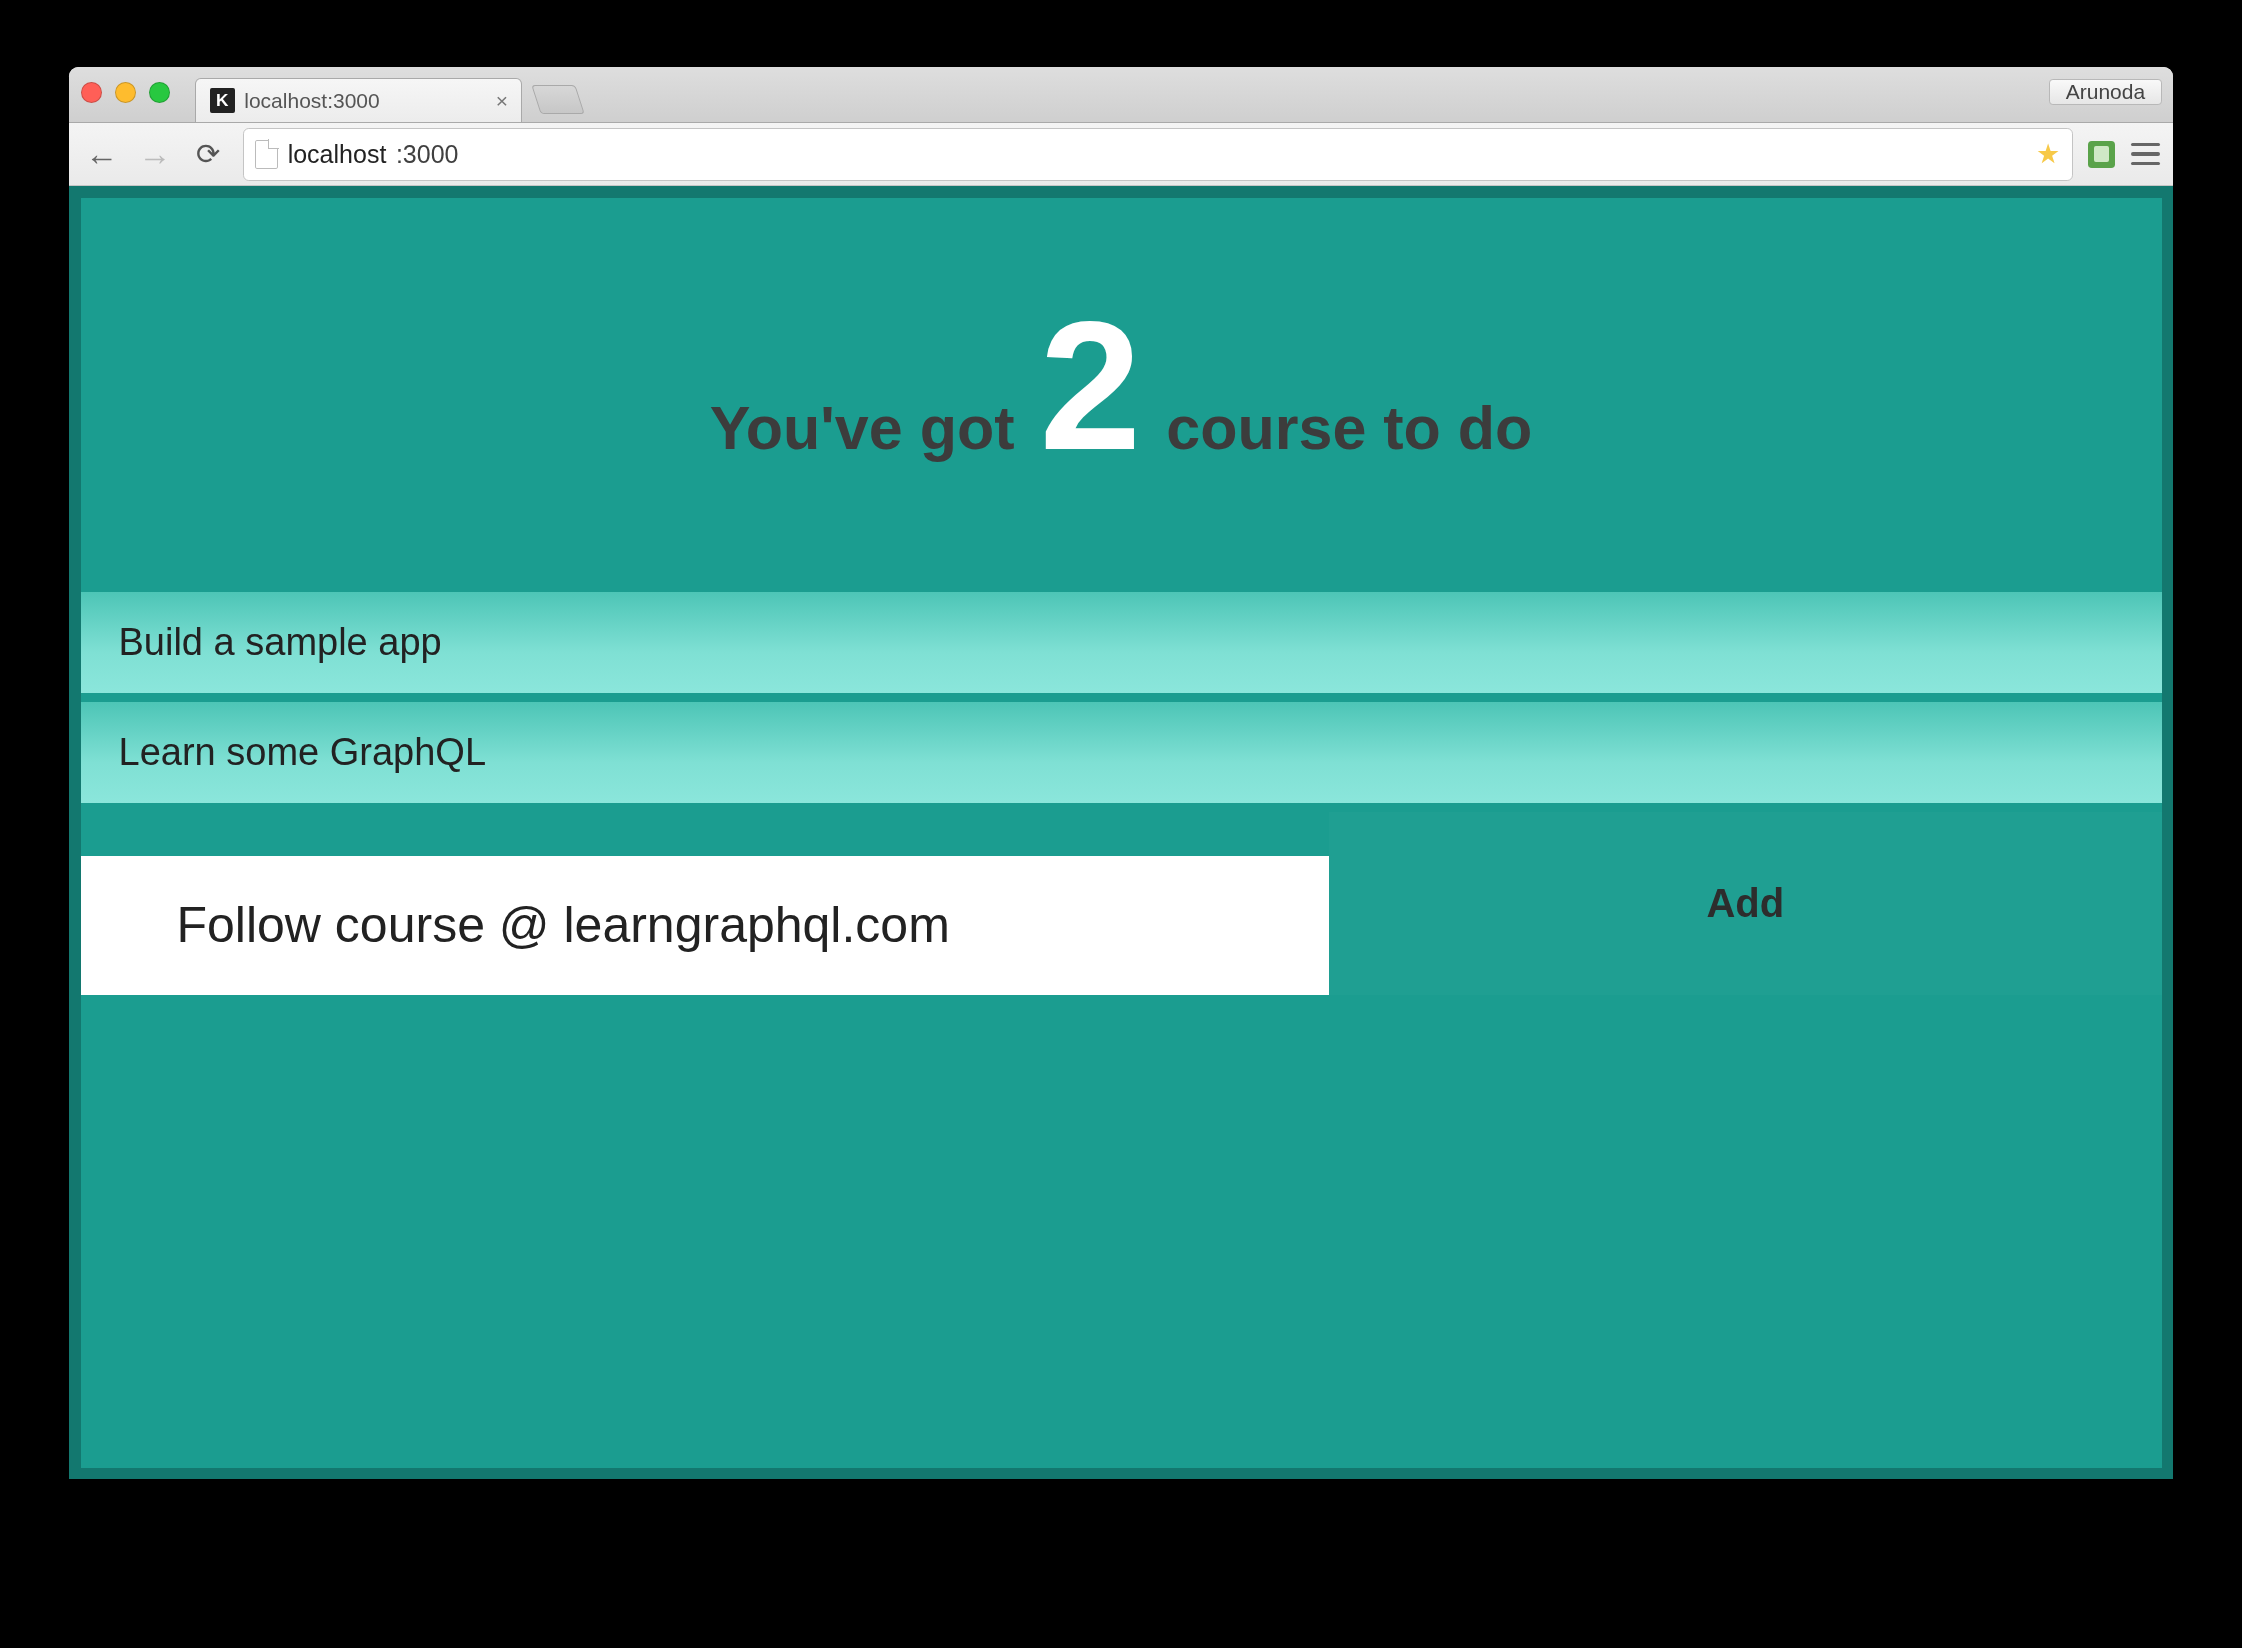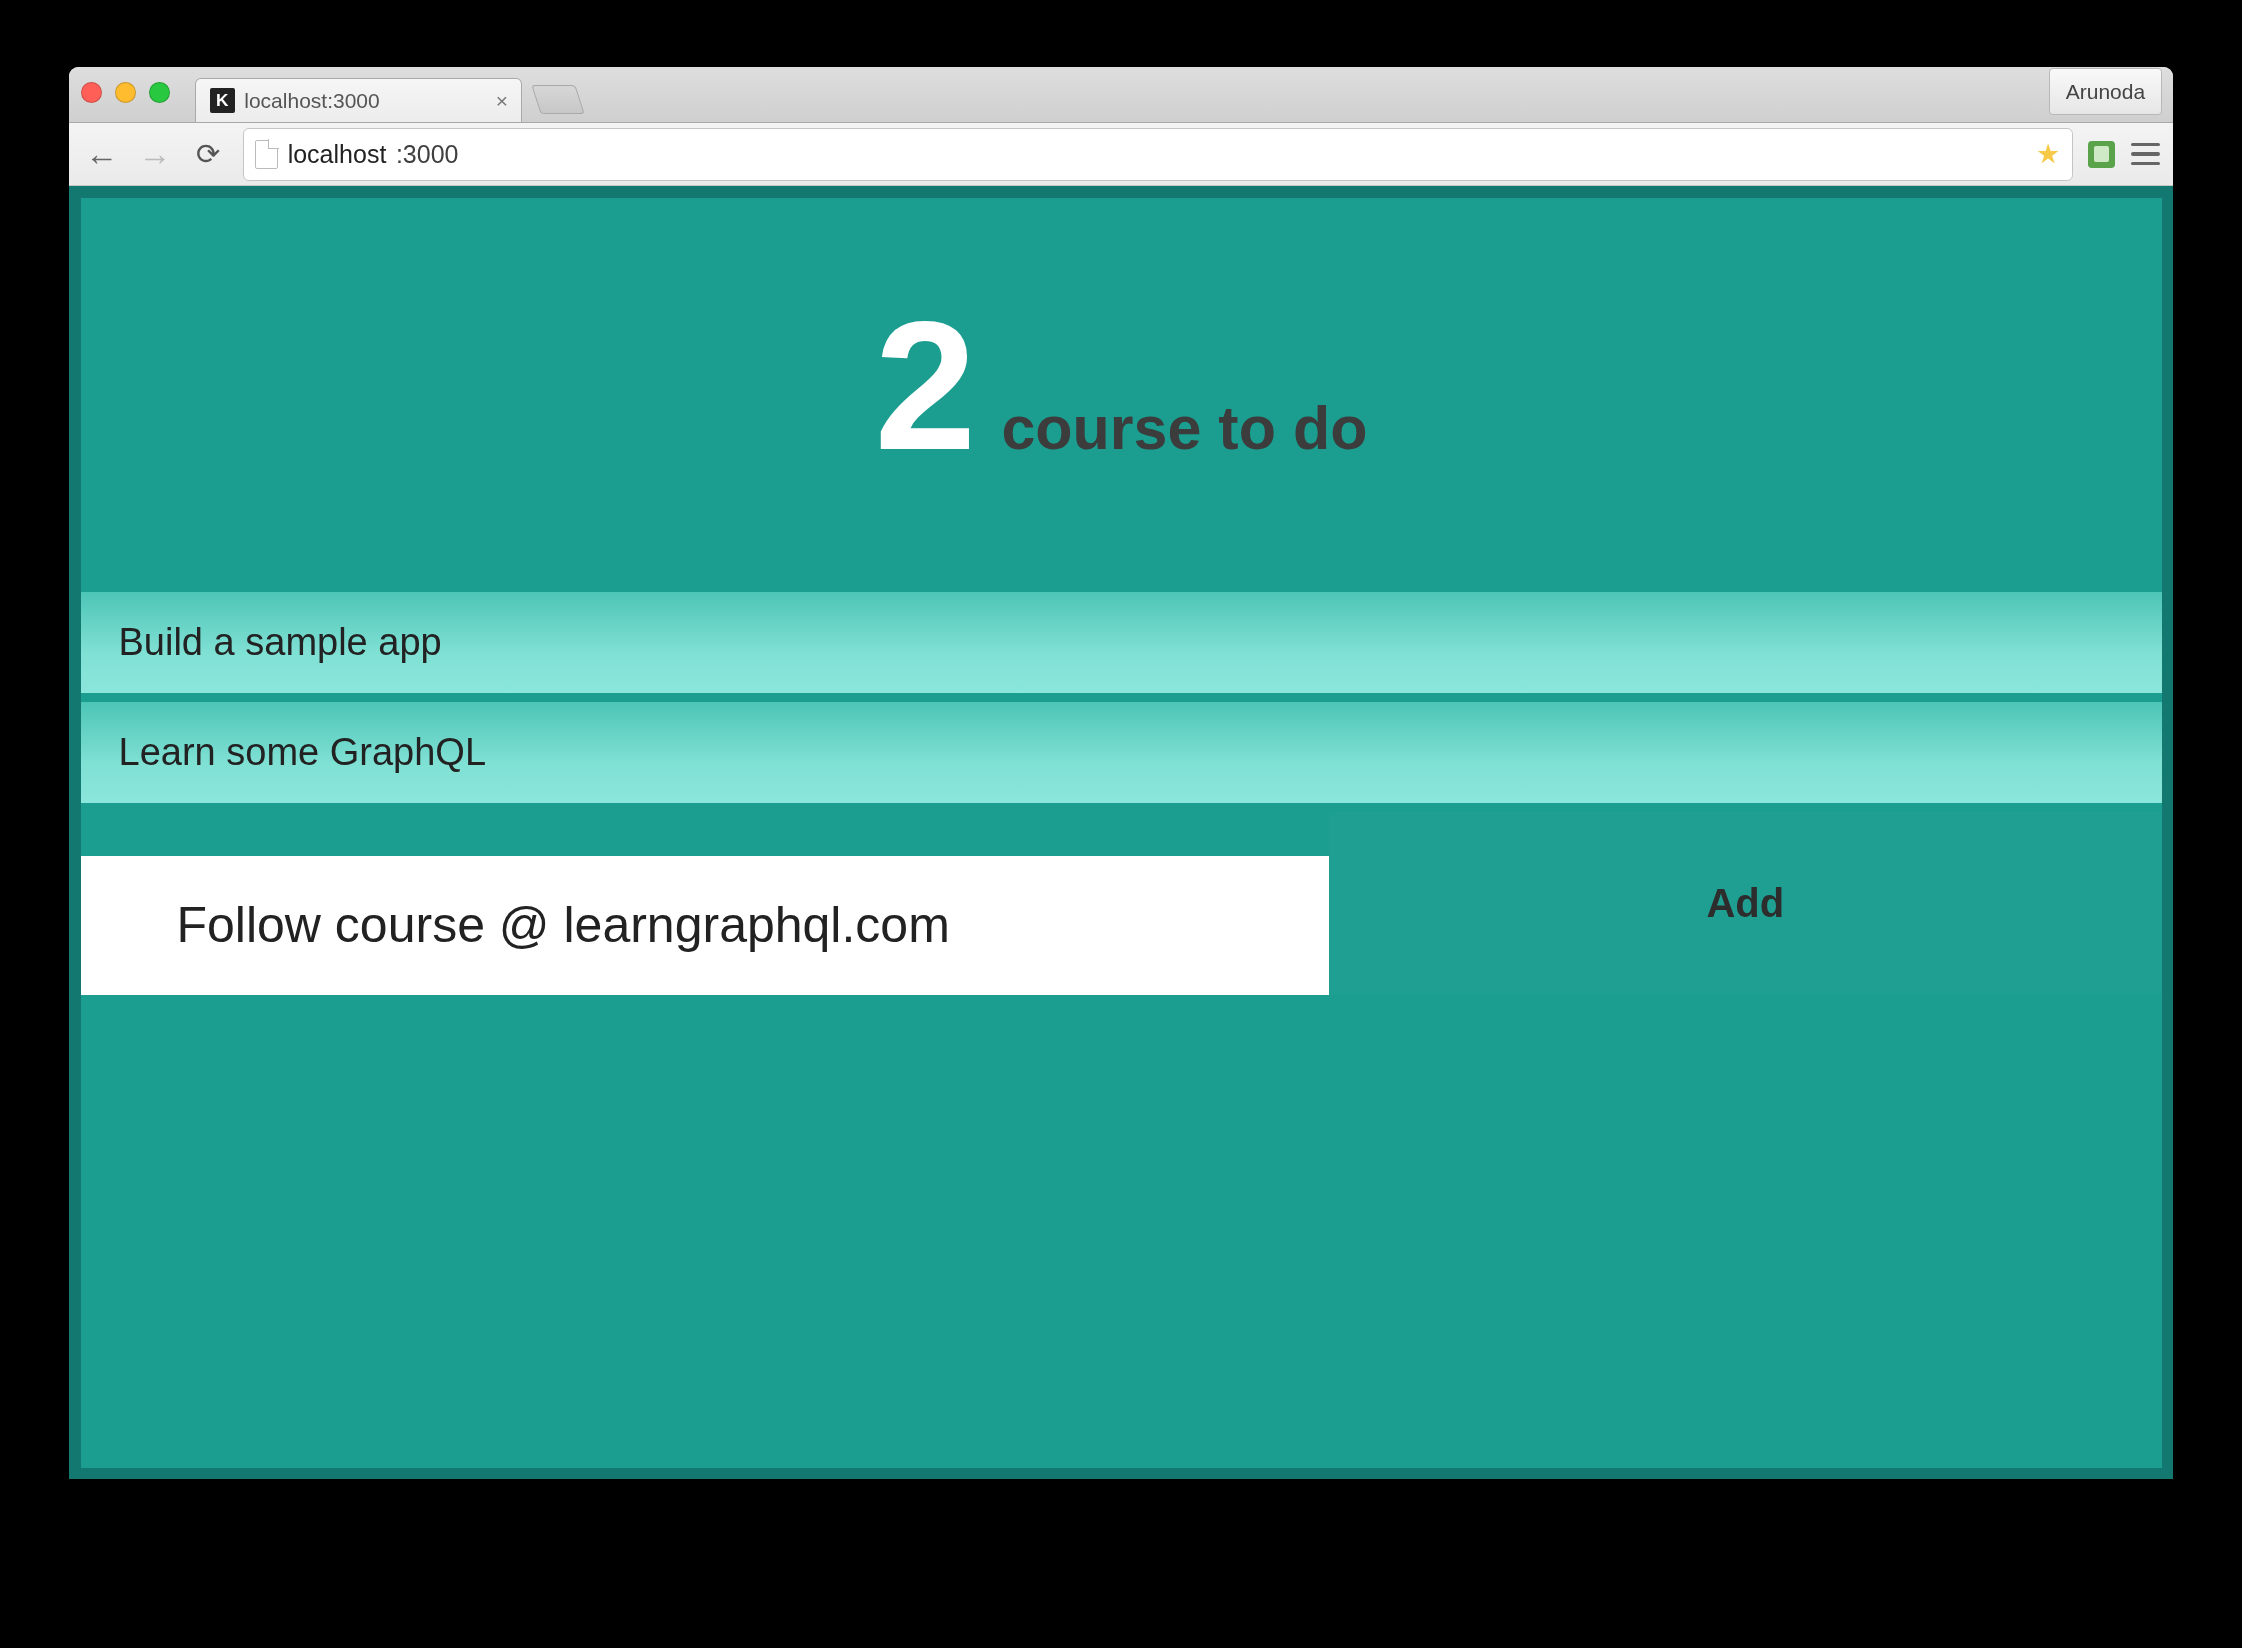--- a/index.html
+++ b/index.html
@@ -78,21 +78,21 @@
       width: 44px; height: 29px;
       background: linear-gradient(to bottom, #d7d7d7, #c7c7c7);
       border: 1px solid #a9a9a9;
       margin-left: 13.4px;
       margin-bottom: 7.7px;
       transform: skewX(18deg);
       border-radius: 3.8px;
     }
     .profile-chip {
       margin-left: auto;
-      height: 47px;
+      height: 26px;
       align-self: center;
       padding: 0 15.4px;
       background: linear-gradient(to bottom, #f9f9f9, #e6e6e6);
       border: 1px solid #b8b8b8;
       border-radius: 3.8px;
       font-size: 21px;
       color: #444;
       display: flex; align-items: center;
       margin-bottom: 5.8px;
     }
@@ -268,20 +268,21 @@
         <span></span>
         <span></span>
     </div>
   </div>
 
   <div class="viewport">
     <div class="app">
 
       <div class="header">
         <div class="header-line">
+          <span class="lead">You've got</span>
           <span class="count">2</span>
           <span class="trail">course to do</span>
         </div>
       </div>
 
       <div class="todo-list">
         <div class="todo-item">
           <span>Build a sample app</span>
         </div>
         <div class="todo-item">

